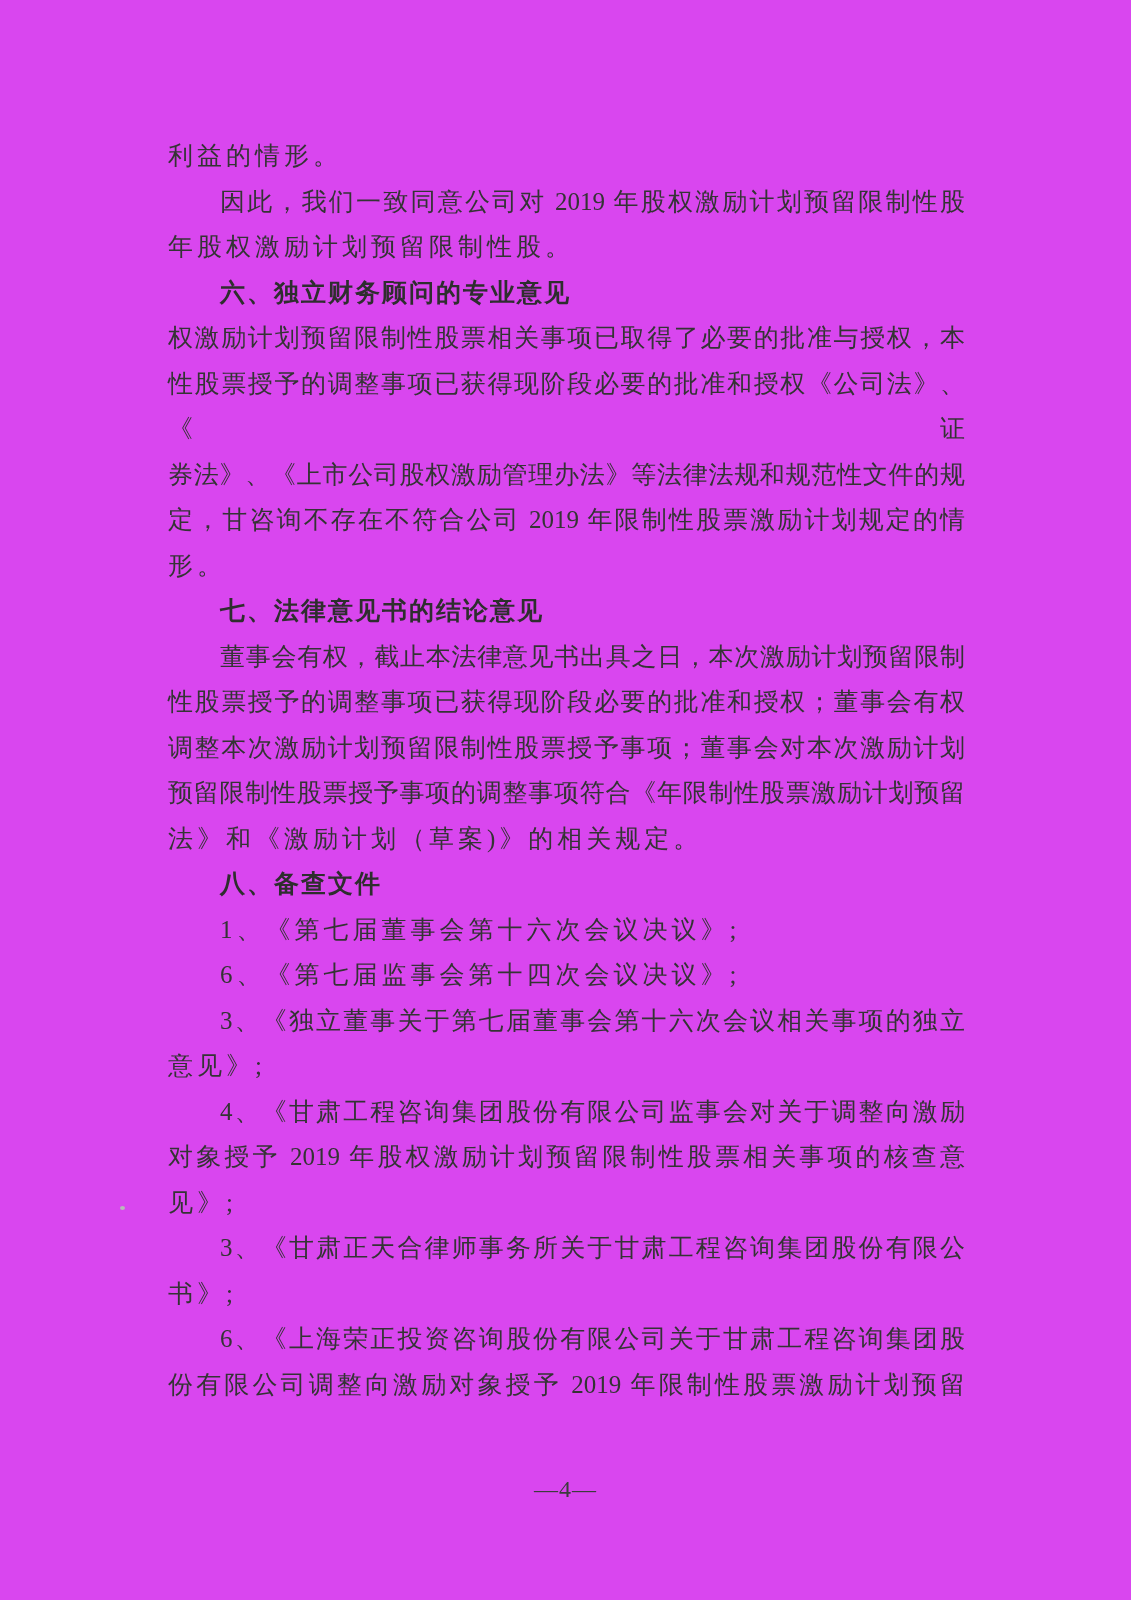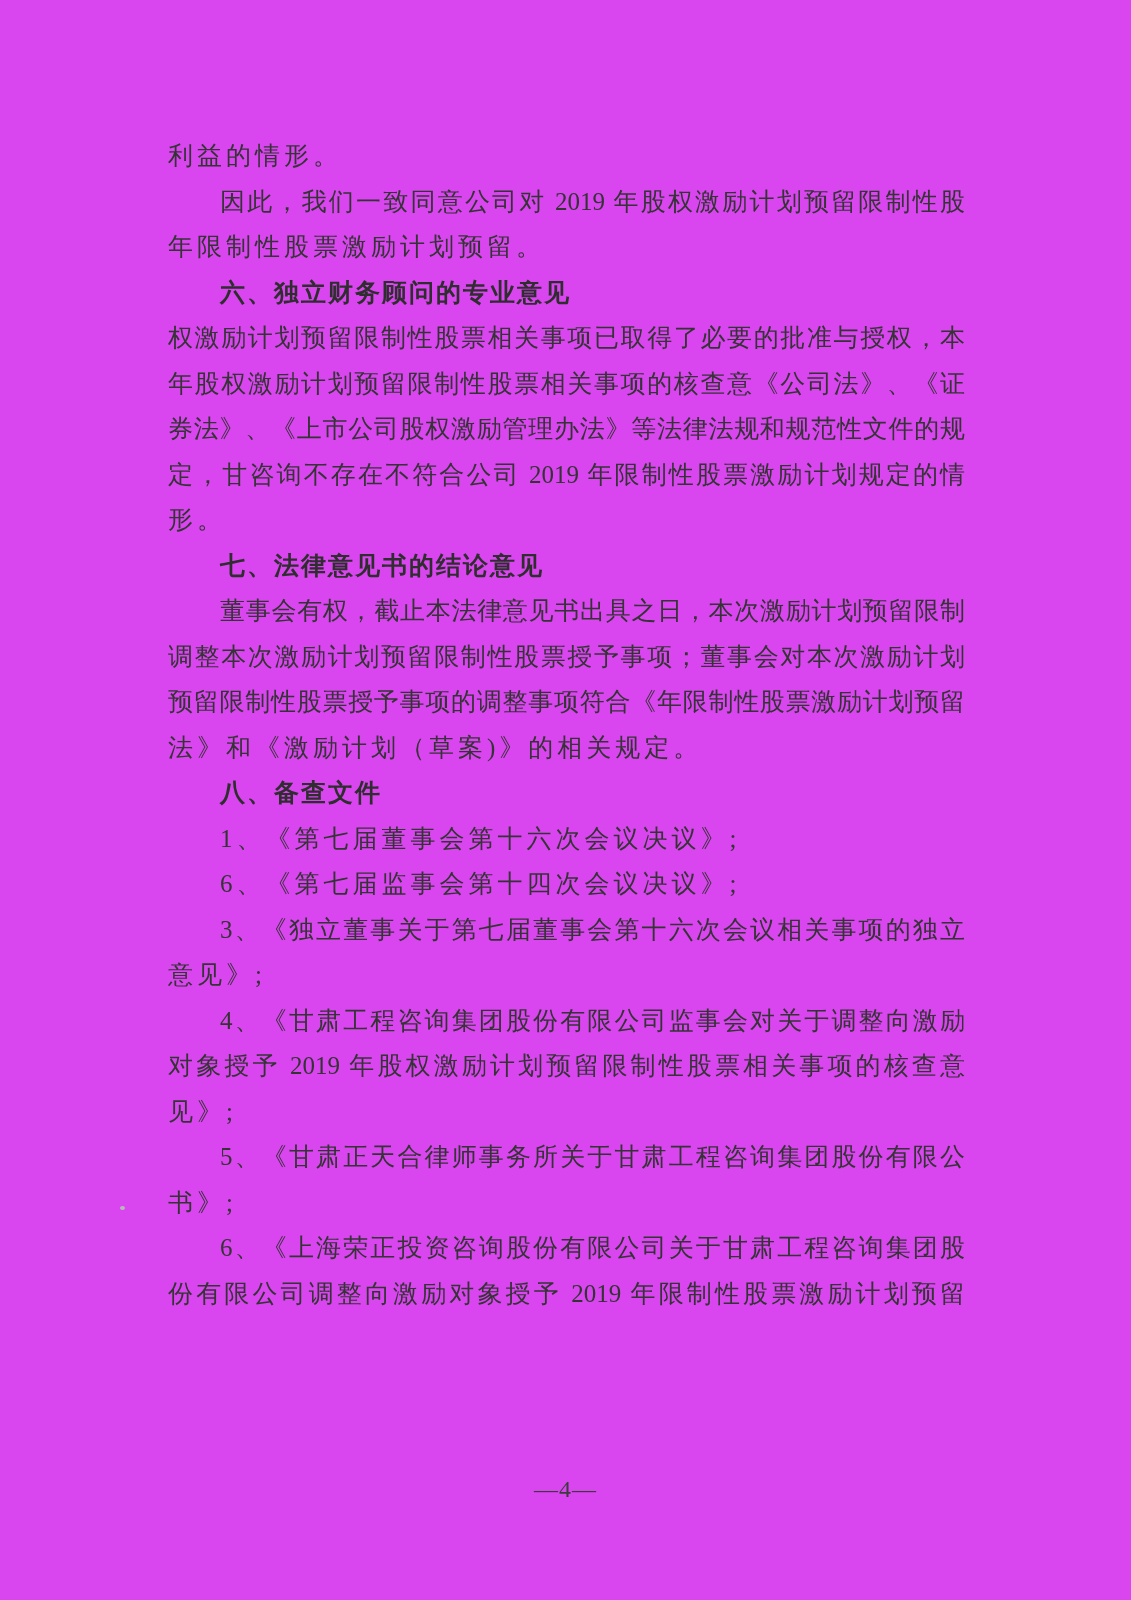--- a/index.html
+++ b/index.html
@@ -56,41 +56,42 @@
     background: #b9b9b9;
   }
 </style>
 </head>
 <body>
 
 <div class="page">
   <div class="doc-body">
     <div class="line end">利益的情形。</div>
     <div class="line full indent">因此，我们一致同意公司对 2019 年股权激励计划预留限制性股</div>
-    <div class="line end">年限制性股票激励计划预留。</div>
+    <div class="line end">年股权激励计划预留限制性股。</div>
     <div class="line heading indent">六、独立财务顾问的专业意见</div>
     <div class="line full">权激励计划预留限制性股票相关事项已取得了必要的批准与授权，本</div>
-    <div class="line full">年股权激励计划预留限制性股票相关事项的核查意《公司法》、《证</div>
+    <div class="line full">性股票授予的调整事项已获得现阶段必要的批准和授权《公司法》、《证</div>
     <div class="line full">券法》、《上市公司股权激励管理办法》等法律法规和规范性文件的规</div>
     <div class="line full">定，甘咨询不存在不符合公司 2019 年限制性股票激励计划规定的情</div>
     <div class="line end">形。</div>
     <div class="line heading indent">七、法律意见书的结论意见</div>
     <div class="line full indent">董事会有权，截止本法律意见书出具之日，本次激励计划预留限制</div>
+    <div class="line full">性股票授予的调整事项已获得现阶段必要的批准和授权；董事会有权</div>
     <div class="line full">调整本次激励计划预留限制性股票授予事项；董事会对本次激励计划</div>
     <div class="line full">预留限制性股票授予事项的调整事项符合《年限制性股票激励计划预留</div>
     <div class="line end">法》和《激励计划（草案)》的相关规定。</div>
     <div class="line heading indent">八、备查文件</div>
     <div class="line end indent">1、《第七届董事会第十六次会议决议》;</div>
     <div class="line end indent">6、《第七届监事会第十四次会议决议》;</div>
     <div class="line full indent">3、《独立董事关于第七届董事会第十六次会议相关事项的独立</div>
     <div class="line end">意见》;</div>
     <div class="line full indent">4、《甘肃工程咨询集团股份有限公司监事会对关于调整向激励</div>
     <div class="line full">对象授予 2019 年股权激励计划预留限制性股票相关事项的核查意</div>
     <div class="line end">见》;</div>
-    <div class="line full indent">5、《甘肃正天合律师事务所关于甘肃工程咨询集团股份有限公</div>
+    <div class="line full indent">3、《甘肃正天合律师事务所关于甘肃工程咨询集团股份有限公</div>
     <div class="line end">书》;</div>
     <div class="line full indent">6、《上海荣正投资咨询股份有限公司关于甘肃工程咨询集团股</div>
     <div class="line full">份有限公司调整向激励对象授予 2019 年限制性股票激励计划预留</div>
   </div>
 
   <div class="speck"></div>
 
   <div class="page-footer">—4—</div>
 </div>
 

